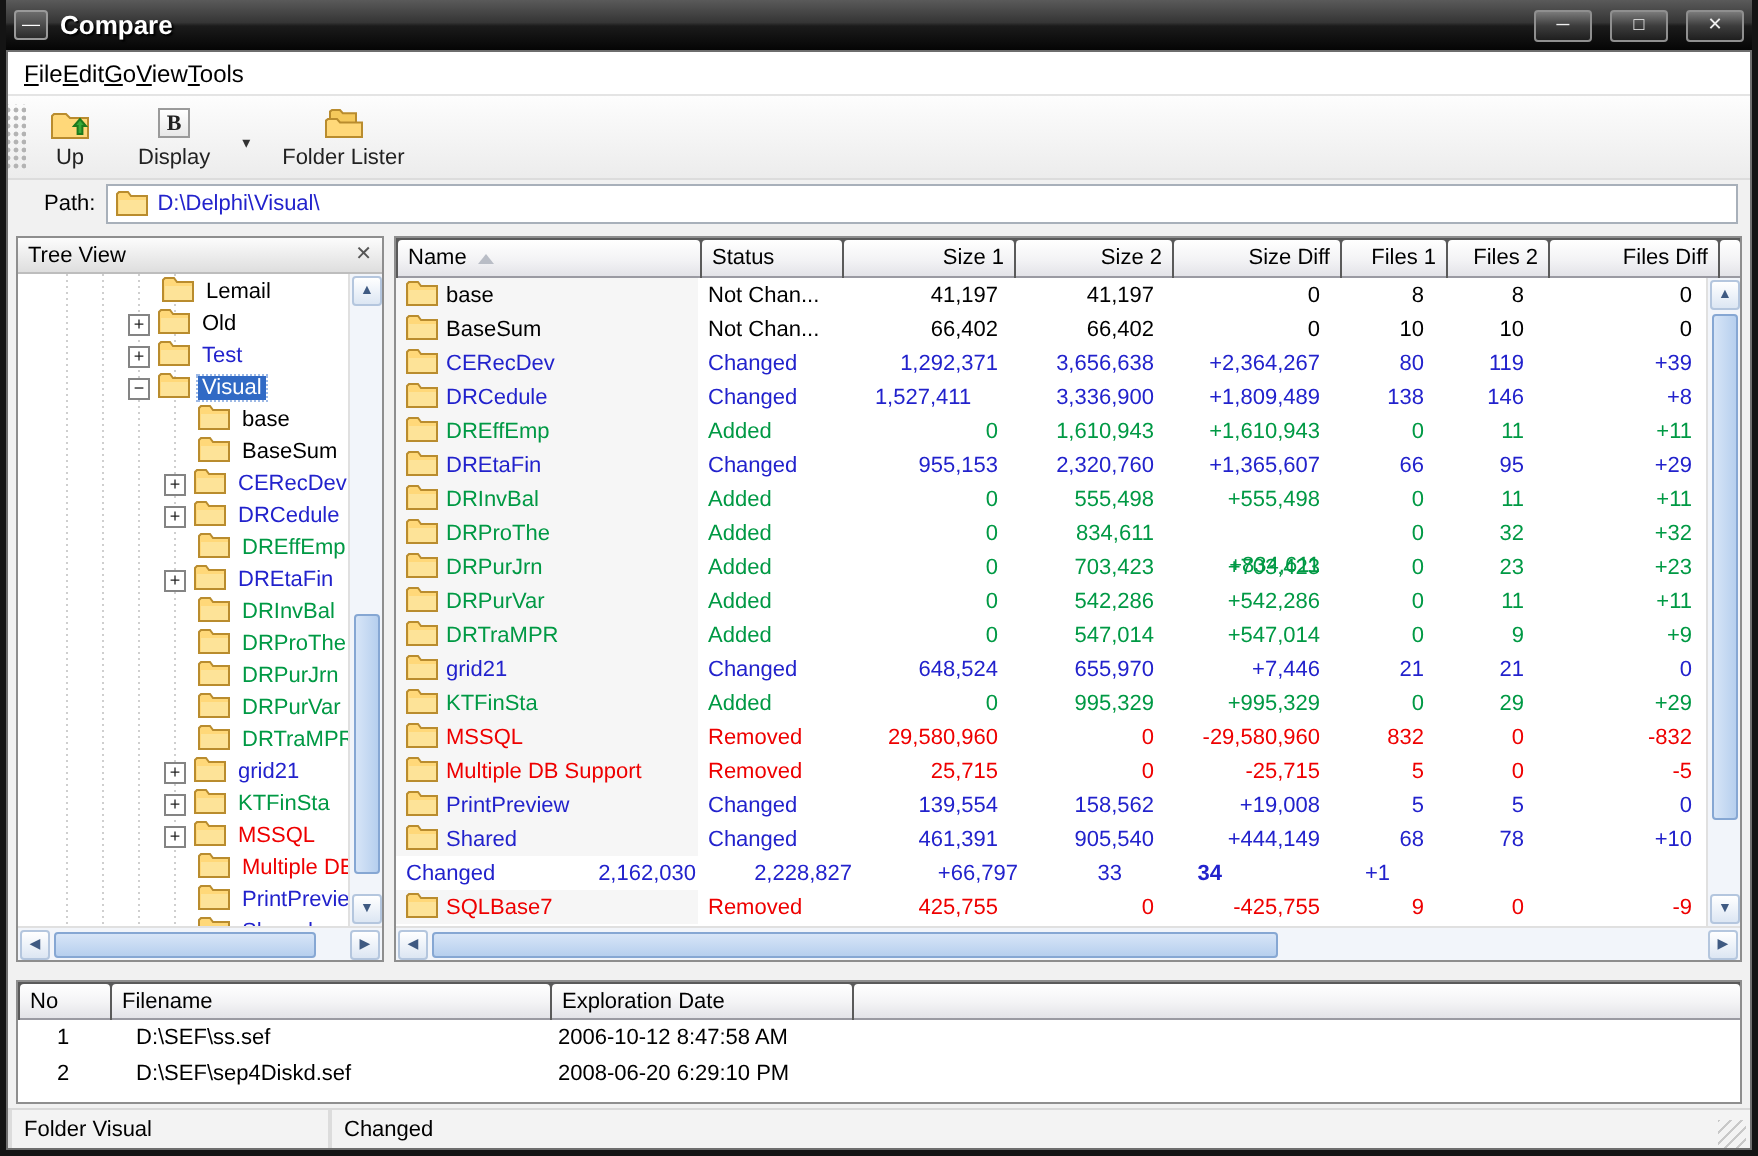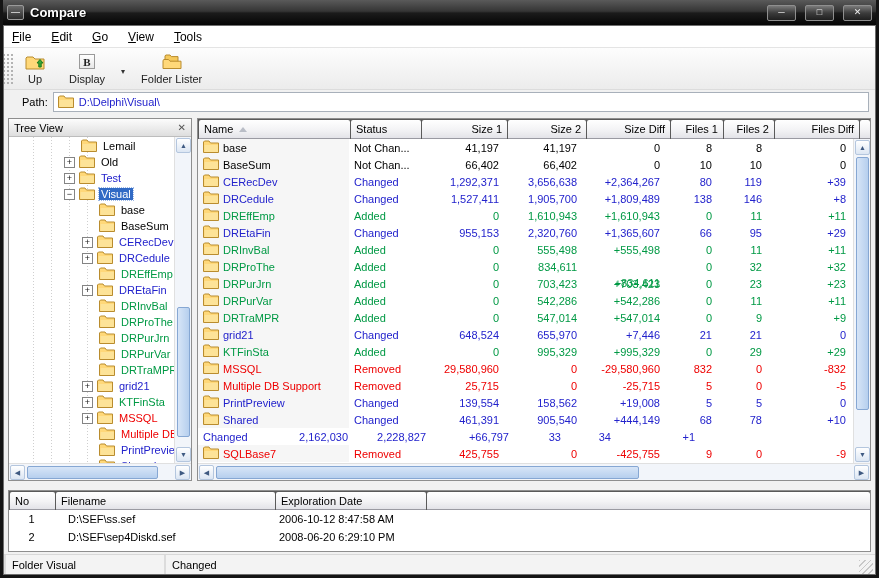--- a/index.html
+++ b/index.html
@@ -32,21 +32,21 @@
     width:29px; height:16px; margin-left:3px;
     border:1px solid #8f8f8f; border-radius:2px;
     background:linear-gradient(#7a7a7a,#3c3c3c 50%,#1f1f1f);
     color:#f0f0f0; font-size:9px; font-weight:bold;
     display:grid; place-items:center; line-height:1;
   }
   
   .client { flex:1; background:#f1f1f1; border:1px solid #6e6e6e; display:flex; flex-direction:column; overflow:hidden; }
   .menubar {
     height:22px; flex:0 0 22px; background:#fff;
-    display:flex; align-items:center; padding-left:8px; gap:20px; font-size:12px;
+    display:flex; align-items:center; padding-left:8px; font-size:12px;
     border-bottom:1px solid #e4e4e4;
   }
   .menu-item { cursor:default; }
   .toolbar {
     height:42px; flex:0 0 42px;
     background:linear-gradient(#fdfdfd,#ececec);
     border-bottom:1px solid #dcdcdc;
     display:flex; align-items:stretch; padding:2px 0;
   }
   .gripper {
@@ -538,25 +538,25 @@
                 <div class="cell namecol" style="width: 151px; flex: 0 0 151px;">
                   <span><svg width="16" height="13" viewBox="0 0 16 13">
                       <path d="M0.5 12.5 L0.5 2 L1.5 1 L6 1 L7.5 3 L15.5 3 L15.5 12.5 Z" fill="#ffd879" stroke="#b98c2e"></path>
                       <path d="M1.5 12 L1.5 5 L15 5 L15 12 Z" fill="#fde398"></path>
                     </svg></span>
                   <span style="color: rgb(34, 34, 204);">DRCedule</span>
                 </div>
                 <div class="cell" style="width: 70px; flex: 0 0 70px;">
                   <span style="color: rgb(34, 34, 204);">Changed</span>
                 </div>
-                <div class="cell r" style="width: 85px; flex: 0 0 85px;">
+                <div class="cell r" style="width: 85px; flex: 0 0 85px; justify-content: center;">
                   <span style="color: rgb(34, 34, 204);">1,527,411</span>
                 </div>
                 <div class="cell r" style="width: 78px; flex: 0 0 78px;">
-                  <span style="color: rgb(34, 34, 204);">1,905,700</span>
+                  <span style="color: rgb(34, 34, 204);">3,336,900</span>
                 </div>
                 <div class="cell r" style="width: 83px; flex: 0 0 83px;">
                   <span style="color: rgb(34, 34, 204);">+1,809,489</span>
                 </div>
                 <div class="cell r" style="width: 52px; flex: 0 0 52px;">
                   <span style="color: rgb(34, 34, 204);">138</span>
                 </div>
                 <div class="cell r" style="width: 50px; flex: 0 0 50px;">
                   <span style="color: rgb(34, 34, 204);">146</span>
                 </div>
@@ -964,21 +964,21 @@
                 <div class="cell r" style="width: 78px; flex: 0 0 78px;">
                   <span style="color: rgb(34, 34, 204);">2,228,827</span>
                 </div>
                 <div class="cell r" style="width: 83px; flex: 0 0 83px;">
                   <span style="color: rgb(34, 34, 204);">+66,797</span>
                 </div>
                 <div class="cell r" style="width: 52px; flex: 0 0 52px;">
                   <span style="color: rgb(34, 34, 204);">33</span>
                 </div>
                 <div class="cell r" style="width: 50px; flex: 0 0 50px;">
-                  <span style="color: rgb(34, 34, 204);">34</span>
+                  <span style="color: rgb(34, 34, 204); font-weight: bold;">34</span>
                 </div>
                 <div class="cell r" style="width: 84px; flex: 0 0 84px;">
                   <span style="color: rgb(34, 34, 204);">+1</span>
                 </div>
               </div>
               <div class="grid-row">
                 <div class="cell namecol" style="width: 151px; flex: 0 0 151px;">
                   <span><svg width="16" height="13" viewBox="0 0 16 13">
                       <path d="M0.5 12.5 L0.5 2 L1.5 1 L6 1 L7.5 3 L15.5 3 L15.5 12.5 Z" fill="#ffd879" stroke="#b98c2e"></path>
                       <path d="M1.5 12 L1.5 5 L15 5 L15 12 Z" fill="#fde398"></path>

